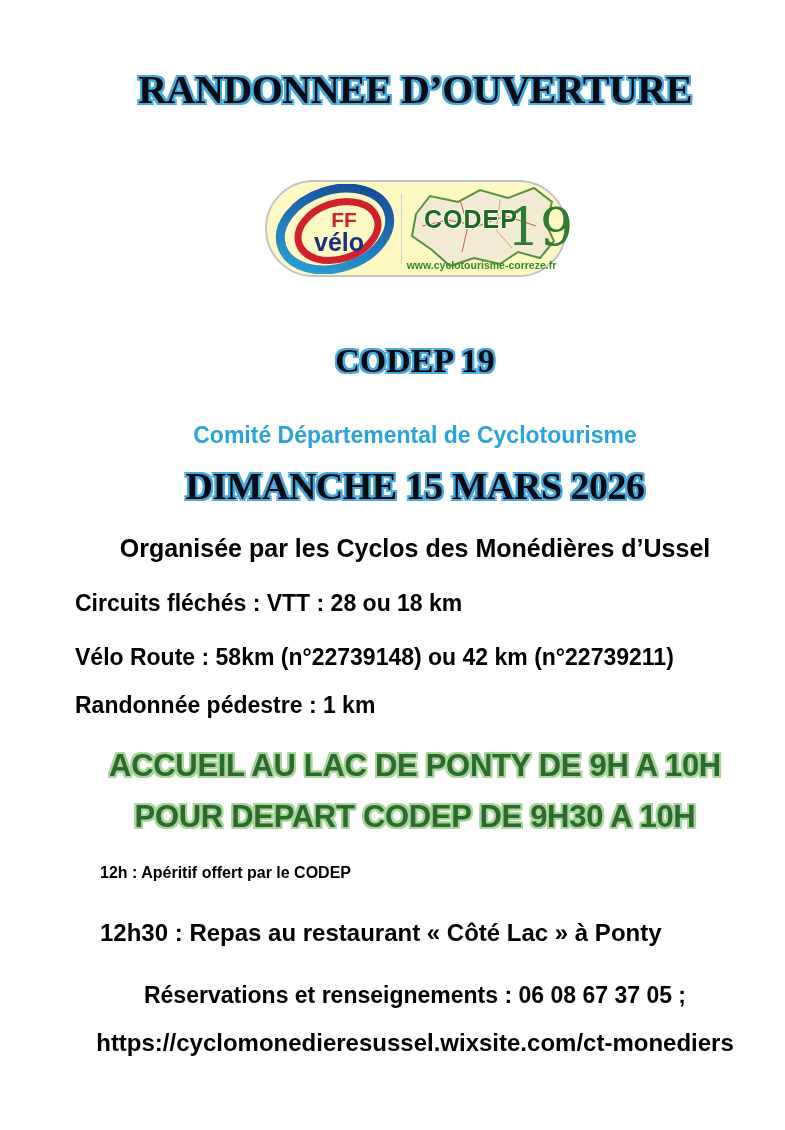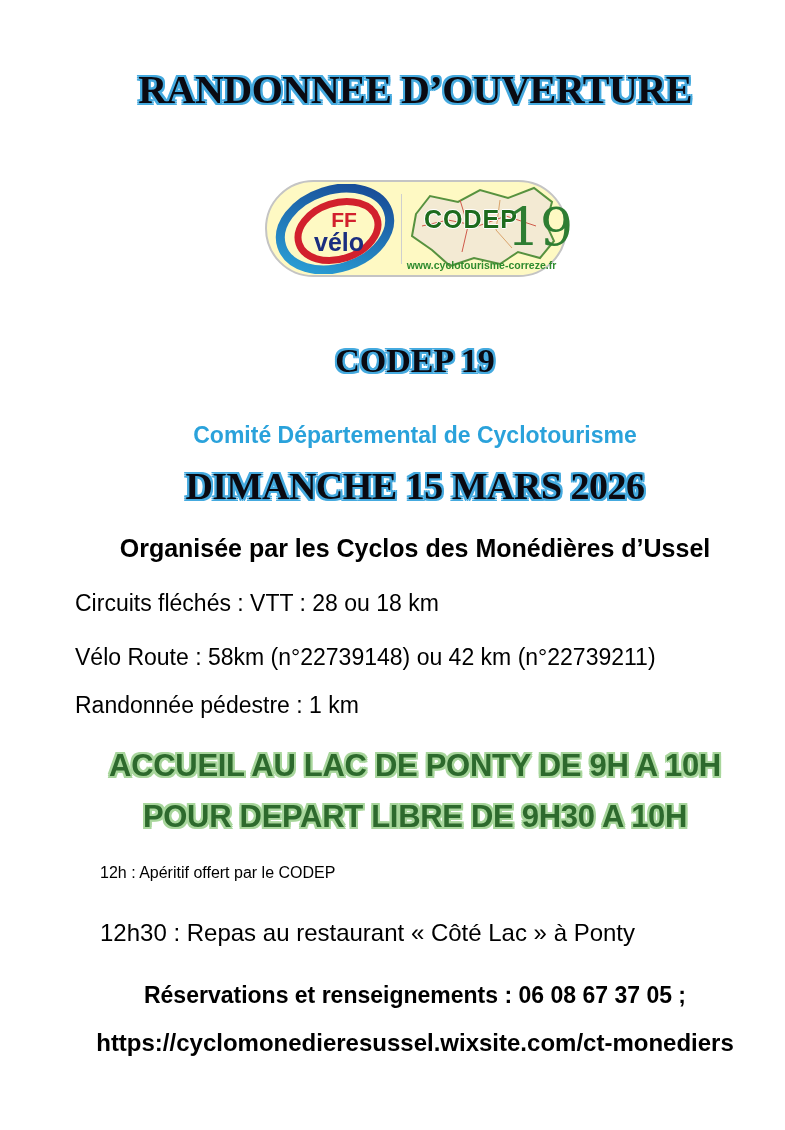--- a/index.html
+++ b/index.html
@@ -18,21 +18,21 @@
     position: absolute;
     left: 45px; right: 0;
     text-align: center;
     font-weight: bold;
     color: #000;
     white-space: nowrap;
   }
   .left-line {
     position: absolute;
     text-align: left;
-    font-weight: normal;
+    font-weight: bold;
     color: #000;
     white-space: nowrap;
   }
   .outline-blue {
     color: #0a0a12;
     text-shadow:
       -2px 0 #45aadf, 2px 0 #45aadf, 0 -2px #45aadf, 0 2px #45aadf,
       -2px -2px #45aadf, 2px 2px #45aadf, -2px 2px #45aadf, 2px -2px #45aadf;
     font-family: Liberation Serif, serif;
   }
@@ -155,21 +155,21 @@
 
   <div class="line date outline-blue">DIMANCHE 15 MARS 2026</div>
 
   <div class="line organizer">Organisée par les Cyclos des Monédières d’Ussel</div>
 
   <div class="left-line circuit-0">Circuits fléchés : VTT : 28 ou 18 km</div>
   <div class="left-line circuit-1">Vélo Route : 58km (n°22739148) ou 42 km (n°22739211)</div>
   <div class="left-line circuit-2">Randonnée pédestre : 1 km</div>
 
   <div class="line accueil-1 outline-green">ACCUEIL AU LAC DE PONTY DE 9H A 10H</div>
-  <div class="line accueil-2 outline-green">POUR DEPART LIBRE DE 9H30 A 10H</div>
+  <div class="line accueil-2 outline-green">POUR DEPART CODEP DE 9H30 A 10H</div>
 
   <div class="left-line sched-0">12h : Apéritif offert par le CODEP</div>
   <div class="left-line sched-1">12h30 : Repas au restaurant « Côté Lac » à Ponty</div>
 
   <div class="line resa">Réservations et renseignements : 06 08 67 37 05 ;</div>
   <div class="line url">https://cyclomonedieresussel.wixsite.com/ct-monediers</div>
 
 </div>
 
 </body></html>

